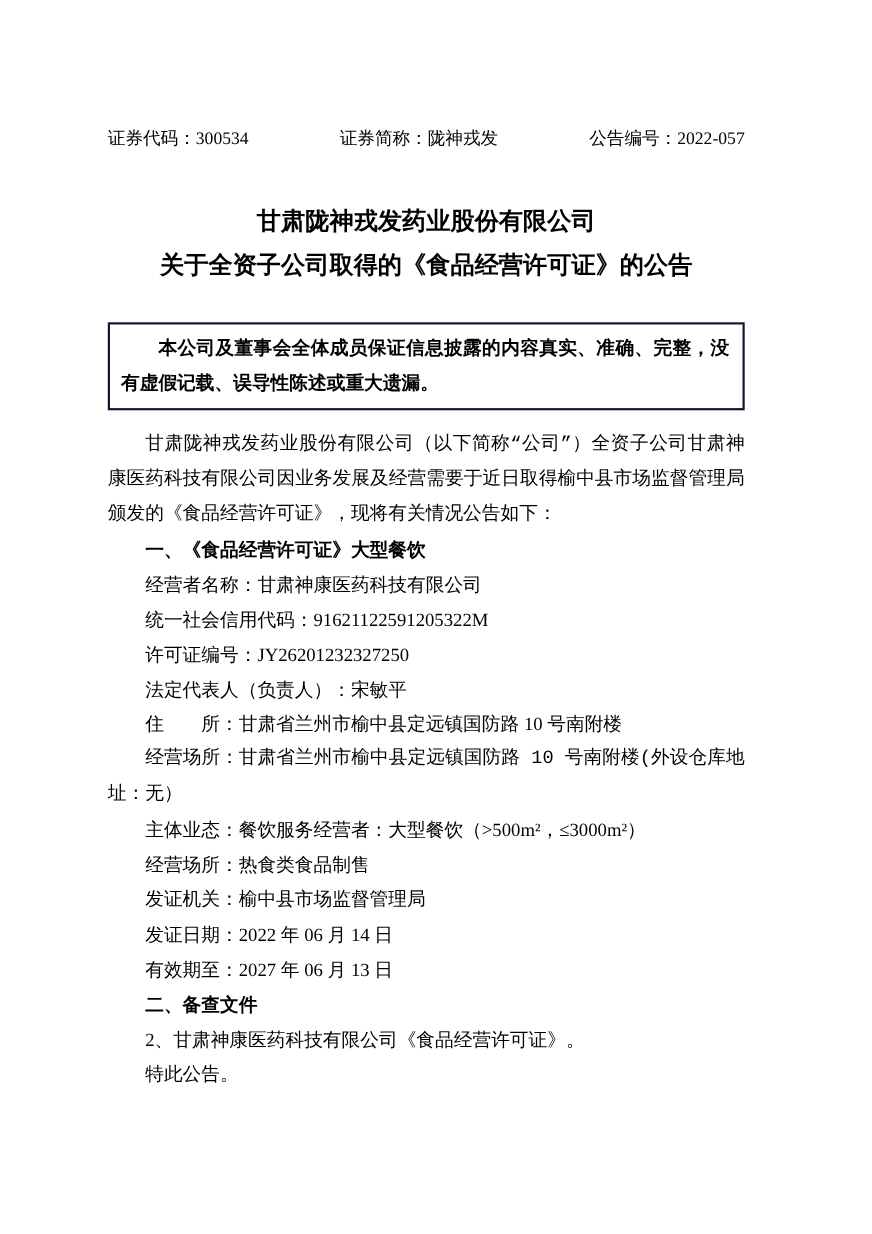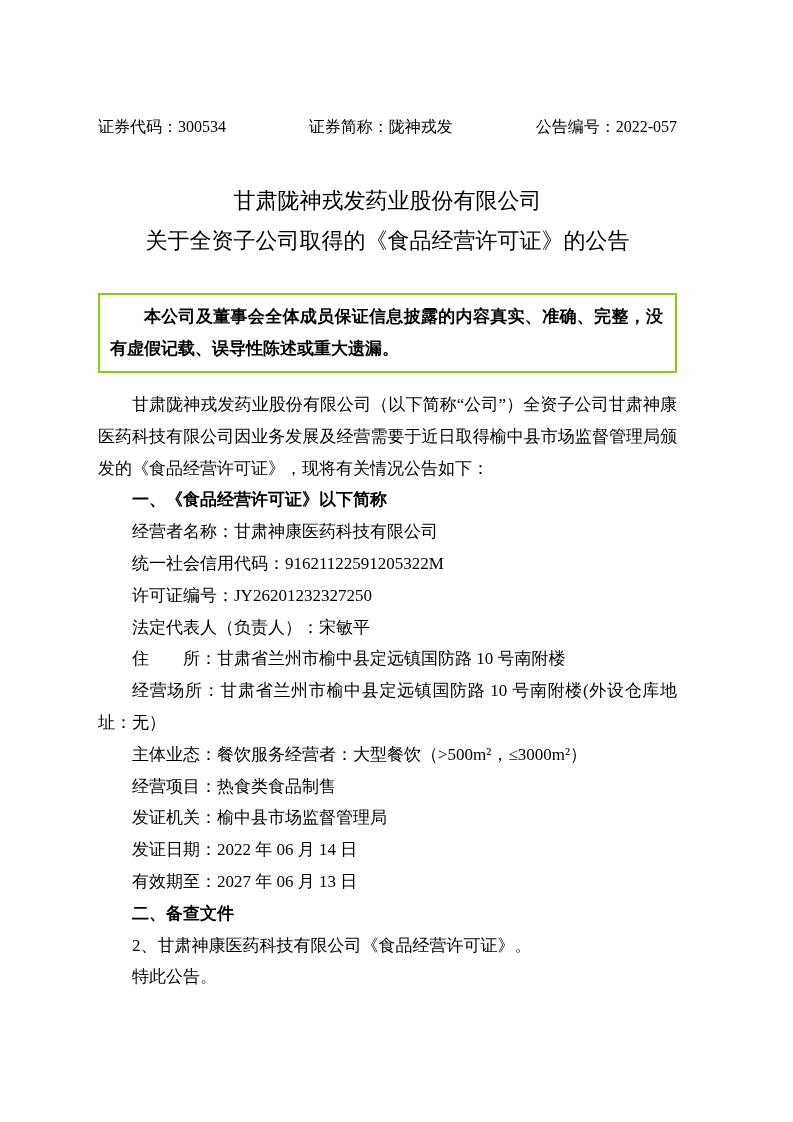--- a/index.html
+++ b/index.html
@@ -21,44 +21,44 @@
     align-items: baseline;
     font-size: 16px;
     line-height: 20px;
     margin-bottom: 44px;
   }
   .doc-title {
     margin: 0;
     text-align: center;
     font-size: 22px;
     line-height: 40px;
-    font-weight: normal;
+    font-weight: bold;
     font-family: "Liberation Serif", "DejaVu Serif", serif;
   }
   .disclaimer-box {
     margin-top: 32px;
-    border: 2px solid #84cc16;
+    border: 2px solid #0f172a;
     padding: 6px 12px 6px 10px;
   }
   .disclaimer-box p {
     margin: 0;
     font-size: 17px;
     font-weight: bold;
     line-height: 32px;
     text-indent: 2em;
     text-align: justify;
     font-family: "Liberation Sans", "DejaVu Sans", sans-serif;
   }
   .body-text {
     margin: 0;
     font-size: 17px;
     line-height: 31.8px;
   }
   .indent { text-indent: 2em; }
-  .justify { text-align: justify; }
+  .justify { text-align: justify; font-family: Liberation Mono, monospace; }
   .intro { margin-top: 16px; }
   .section-heading {
     margin: 0;
     font-size: 17px;
     line-height: 31.8px;
     font-weight: bold;
     text-indent: 2em;
     font-family: "Liberation Sans", "DejaVu Sans", sans-serif;
   }
   .signoff { text-align: right; }
@@ -82,30 +82,30 @@
 
   <h1 class="doc-title">甘肃陇神戎发药业股份有限公司</h1>
   <h1 class="doc-title">关于全资子公司取得的《食品经营许可证》的公告</h1>
 
   <div class="disclaimer-box">
     <p>本公司及董事会全体成员保证信息披露的内容真实、准确、完整，没有虚假记载、误导性陈述或重大遗漏。</p>
   </div>
 
   <p class="body-text indent justify intro">甘肃陇神戎发药业股份有限公司（以下简称“公司”）全资子公司甘肃神康医药科技有限公司因业务发展及经营需要于近日取得榆中县市场监督管理局颁发的《食品经营许可证》，现将有关情况公告如下：</p>
 
-  <h3 class="section-heading">一、《食品经营许可证》以下简称</h3>
+  <h3 class="section-heading">一、《食品经营许可证》大型餐饮</h3>
 
   <p class="body-text indent">经营者名称：甘肃神康医药科技有限公司</p>
   <p class="body-text indent">统一社会信用代码：91621122591205322M</p>
   <p class="body-text indent">许可证编号：JY26201232327250</p>
   <p class="body-text indent">法定代表人（负责人）：宋敏平</p>
   <p class="body-text indent">住　　所：甘肃省兰州市榆中县定远镇国防路 10 号南附楼</p>
   <p class="body-text indent justify">经营场所：甘肃省兰州市榆中县定远镇国防路 10 号南附楼(外设仓库地址：无）</p>
   <p class="body-text indent">主体业态：餐饮服务经营者：大型餐饮（&gt;500m²，≤3000m²）</p>
-  <p class="body-text indent">经营项目：热食类食品制售</p>
+  <p class="body-text indent">经营场所：热食类食品制售</p>
   <p class="body-text indent">发证机关：榆中县市场监督管理局</p>
   <p class="body-text indent">发证日期：2022 年 06 月 14 日</p>
   <p class="body-text indent">有效期至：2027 年 06 月 13 日</p>
 
   <h3 class="section-heading">二、备查文件</h3>
 
   <p class="body-text indent">2、甘肃神康医药科技有限公司《食品经营许可证》。</p>
   <p class="body-text indent">特此公告。</p>
 
 

